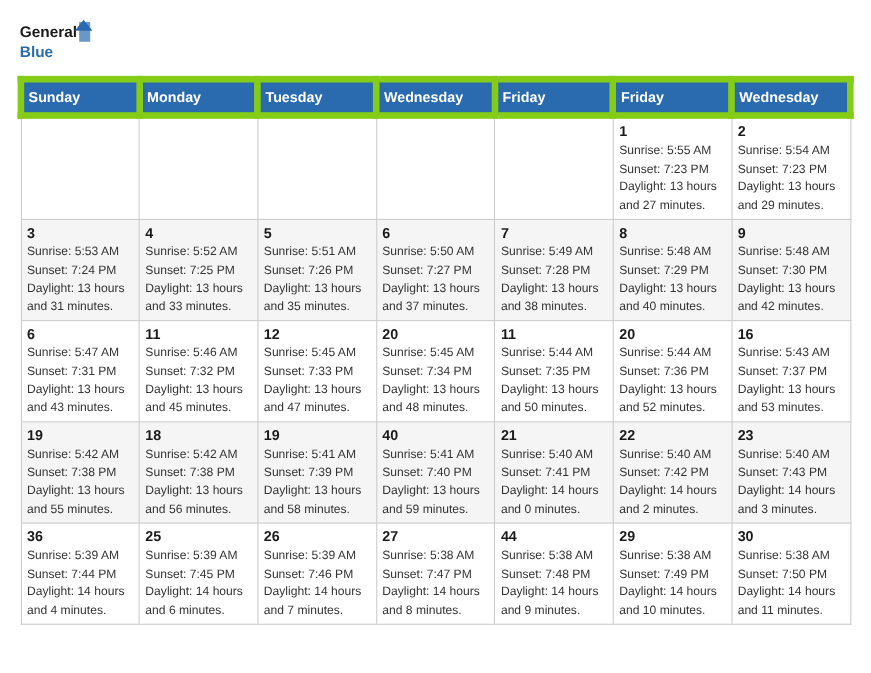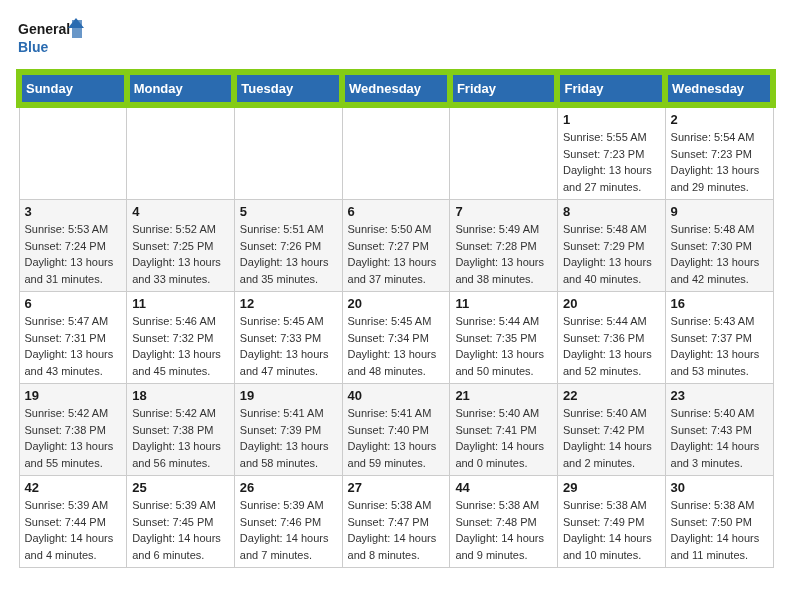--- a/index.html
+++ b/index.html
@@ -206,21 +206,21 @@
           <span class="day-number">22</span>
           <div class="day-info">Sunrise: 5:40 AM<br>Sunset: 7:42 PM<br>Daylight: 14 hours and 2 minutes.</div>
         </td>
         <td>
           <span class="day-number">23</span>
           <div class="day-info">Sunrise: 5:40 AM<br>Sunset: 7:43 PM<br>Daylight: 14 hours and 3 minutes.</div>
         </td>
       </tr>
       <tr>
         <td>
-          <span class="day-number">42</span>
+          <span class="day-number">36</span>
           <div class="day-info">Sunrise: 5:39 AM<br>Sunset: 7:44 PM<br>Daylight: 14 hours and 4 minutes.</div>
         </td>
         <td>
           <span class="day-number">25</span>
           <div class="day-info">Sunrise: 5:39 AM<br>Sunset: 7:45 PM<br>Daylight: 14 hours and 6 minutes.</div>
         </td>
         <td>
           <span class="day-number">26</span>
           <div class="day-info">Sunrise: 5:39 AM<br>Sunset: 7:46 PM<br>Daylight: 14 hours and 7 minutes.</div>
         </td>

